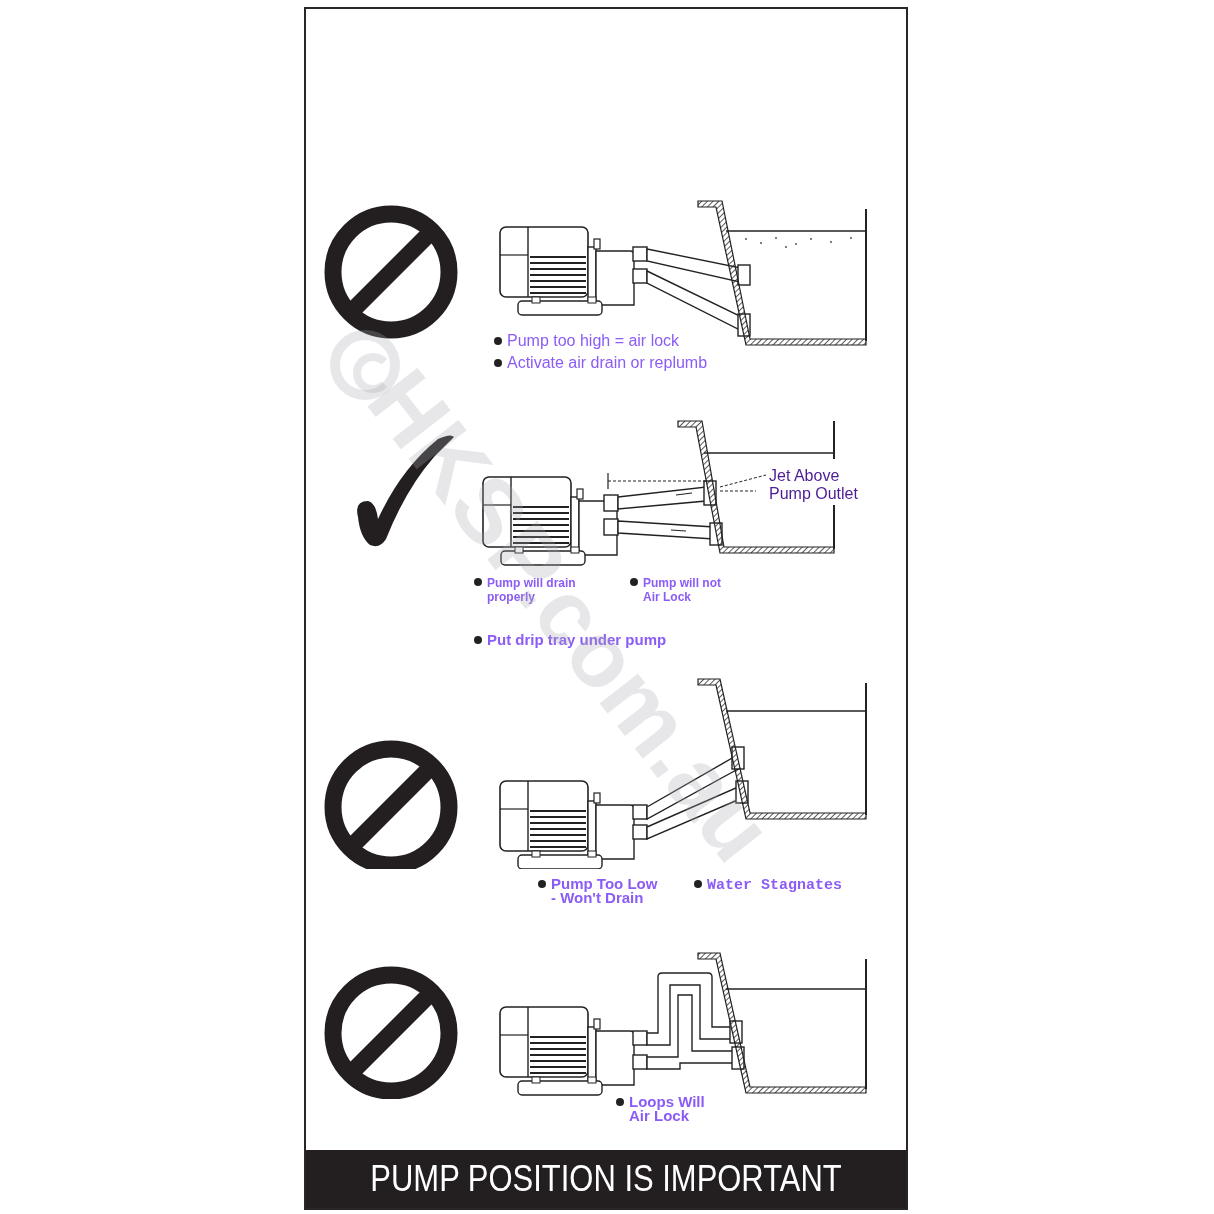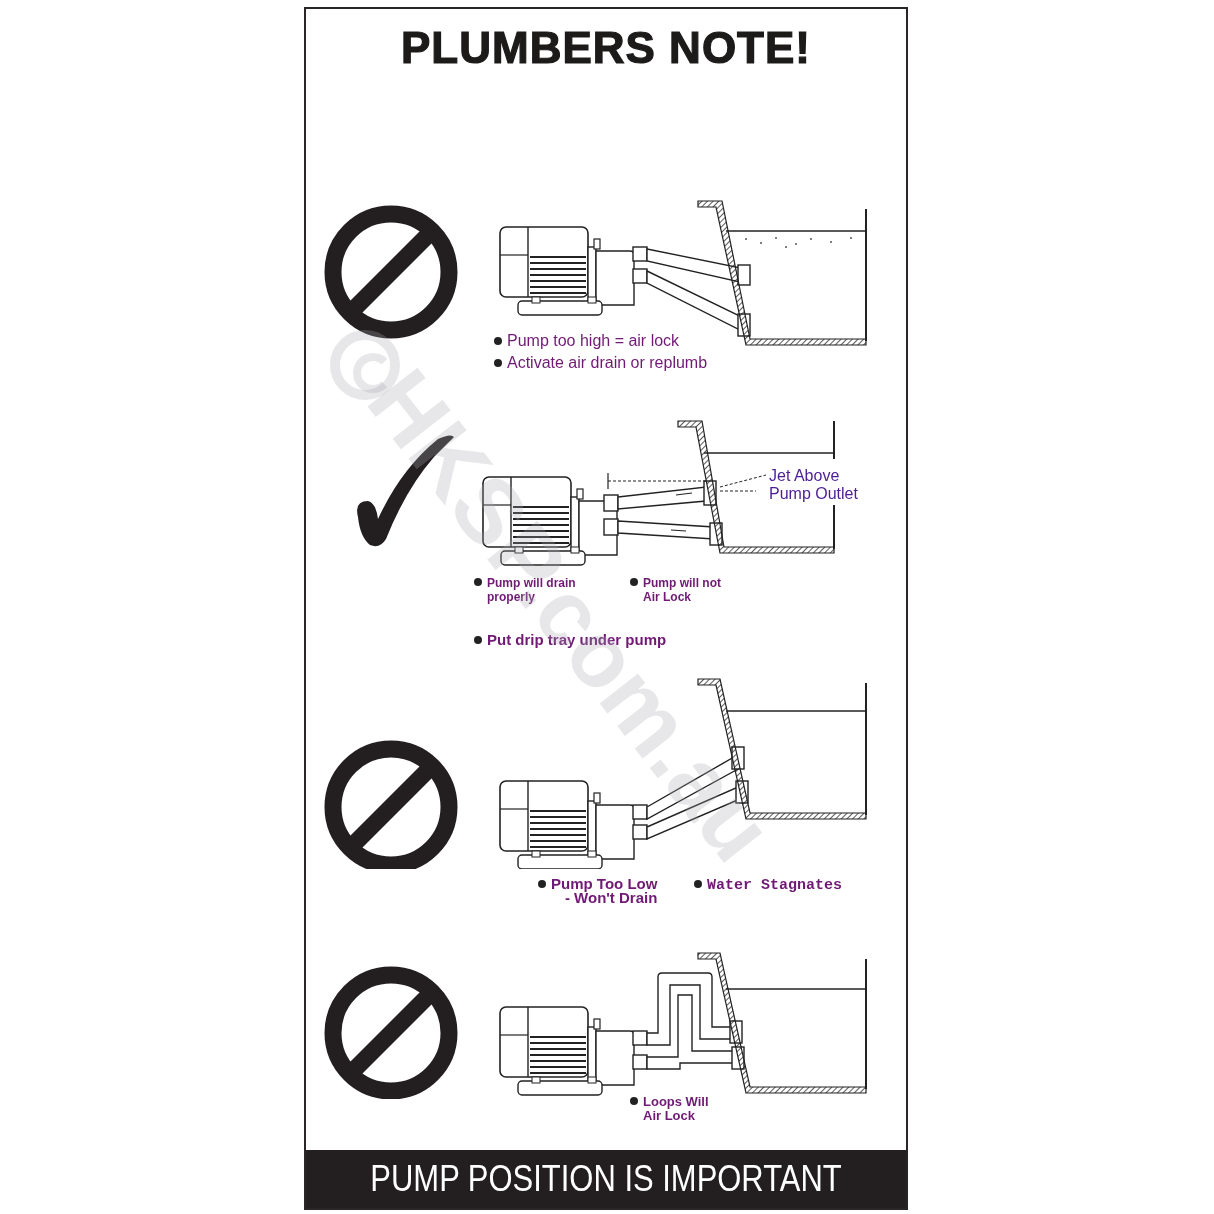--- a/index.html
+++ b/index.html
@@ -3,21 +3,21 @@
 <meta charset="utf-8">
 <style>
   html, body { margin:0; padding:0; background:#ffffff; }
   body { width:1214px; height:1214px; position:relative; overflow:hidden; font-family:"Liberation Sans", sans-serif; }
   .card { position:absolute; left:304px; top:7px; width:604px; height:1203px; border:2px solid #2a2626; box-sizing:border-box; background:#fff; }
   .title { position:absolute; left:0; right:0; top:14px; text-align:center; font-family:"Liberation Sans", sans-serif; font-weight:900; font-size:44px; letter-spacing:1px; color:#1d1a1a; -webkit-text-stroke:1.2px #1d1a1a; }
   .footer { position:absolute; left:0; right:0; bottom:0; height:58px; background:#231f20; color:#fff; text-align:center; line-height:58px; font-family:"Liberation Sans", sans-serif; font-weight:normal; font-size:36px; transform-origin:center; }
   .footer span { display:inline-block; transform:scaleX(0.86); }
   .panel { position:absolute; left:0; width:600px; }
   .panel svg { position:absolute; left:0; top:0; }
-  .note { position:absolute; font-size:16px; color:#701a75; line-height:17px; white-space:nowrap; }
+  .note { position:absolute; font-size:16px; color:#8b5cf6; line-height:17px; white-space:nowrap; }
   .note.bold { font-weight:bold; }
   .note .bullet { display:inline-block; width:8px; height:8px; border-radius:50%; background:#222; margin-right:5px; vertical-align:1px; }
   .note .cont { padding-left:13px; display:block; }
   .label { position:absolute; font-size:16px; color:#4c1d95; line-height:18px; white-space:nowrap; }
   .watermark { position:absolute; left:330px; top:330px; pointer-events:none; }
   .wm-text { position:absolute; font-family:"Liberation Sans", sans-serif; font-weight:bold; font-size:92px; color:rgba(170,170,175,0.28); transform-origin:0 0; transform:rotate(52deg); white-space:nowrap; left:100px; top:20px; }
   .wm-copy { position:absolute; left:0; top:0; width:70px; height:70px; border:10px solid rgba(170,170,175,0.28); border-radius:50%; box-sizing:border-box; }
   .wm-copy::after { content:""; position:absolute; left:13px; top:13px; width:24px; height:24px; border:8px solid rgba(170,170,175,0.28); border-right-color:transparent; border-radius:50%; }
 </style>
 </head>
@@ -49,21 +49,20 @@
       <rect x="34" y="78" width="8" height="6" fill="#fff" stroke="#222" stroke-width="1"></rect>
       <rect x="90" y="78" width="8" height="6" fill="#fff" stroke="#222" stroke-width="1"></rect>
     </symbol>
     <pattern id="hatch" width="4" height="4" patternUnits="userSpaceOnUse" patternTransform="rotate(45)">
       <line x1="0" y1="0" x2="0" y2="4" stroke="#222" stroke-width="1.5"></line>
     </pattern>
   </defs>
 </svg>
 
 <div class="card">
-  <div class="title">PLUMBERS NOTE!</div>
 
   <div class="panel" style="top:180px;height:190px;">
     <svg width="600" height="190">
       <g>
         <circle cx="85" cy="83" r="58" fill="none" stroke="#231f20" stroke-width="17"></circle>
         <line x1="44" y1="124" x2="126" y2="42" stroke="#231f20" stroke-width="17"></line>
       </g>
       <use href="#pump" x="192" y="30" width="160" height="100"></use>
 
       <rect x="327" y="58" width="14" height="14" fill="#fff" stroke="#222" stroke-width="1.4"></rect>
@@ -112,21 +111,21 @@
       <line x1="398" y1="44" x2="528" y2="44" stroke="#222" stroke-width="1.4"></line>
       <line x1="414" y1="82" x2="450" y2="82" stroke="#222" stroke-width="1" stroke-dasharray="3,2"></line>
       <line x1="414" y1="78" x2="460" y2="66" stroke="#222" stroke-width="1" stroke-dasharray="3,2"></line>
     </svg>
     <div class="label" style="left:463px;top:58px;"><span>Jet Above</span><br><span>Pump Outlet</span></div>
     <div class="note bold" style="left:168px;top:167px;font-size:12px;line-height:14px;"><span class="bullet"></span><span>Pump will drain</span><span class="cont">properly</span></div>
     <div class="note bold" style="left:324px;top:167px;font-size:12px;line-height:14px;"><span class="bullet"></span><span>Pump will not</span><span class="cont">Air Lock</span></div>
     <div class="note bold" style="left:168px;top:206px;font-size:15px;margin-top:16px;"><span class="bullet"></span><span>Put drip tray under pump</span></div>
   </div>
 
-  <div class="panel" style="top:660px;height:240px;text-align:right;">
+  <div class="panel" style="top:660px;height:240px;">
     <svg width="600" height="200">
       <g>
         <circle cx="85" cy="138" r="58" fill="none" stroke="#231f20" stroke-width="17"></circle>
         <line x1="44" y1="179" x2="126" y2="97" stroke="#231f20" stroke-width="17"></line>
       </g>
       <use href="#pump" x="192" y="104" width="160" height="100"></use>
       <rect x="327" y="136" width="14" height="14" fill="#fff" stroke="#222" stroke-width="1.4"></rect>
       <rect x="327" y="156" width="14" height="14" fill="#fff" stroke="#222" stroke-width="1.4"></rect>
       <path d="M341 138 L428 88 L432 100 L341 150 Z" fill="#fff" stroke="#222" stroke-width="1.4"></path>
       <path d="M341 158 L432 118 L434 130 L341 170 Z" fill="#fff" stroke="#222" stroke-width="1.4"></path>
@@ -151,21 +150,21 @@
       <rect x="327" y="116" width="14" height="14" fill="#fff" stroke="#222" stroke-width="1.4"></rect>
 
       <path d="M341 94 L352 94 L352 38 Q352 34 356 34 L402 34 Q406 34 406 38 L406 88 L428 88 L428 100 L394 100 L394 46 L364 46 L364 106 L341 106 Z" fill="#fff" stroke="#222" stroke-width="1.4"></path>
       <path d="M341 118 L372 118 L372 56 L386 56 L386 112 L430 112 L430 124 L374 124 L374 130 L341 130 Z" fill="#fff" stroke="#222" stroke-width="1.4"></path>
       <rect x="424" y="82" width="12" height="22" fill="#fff" stroke="#222" stroke-width="1.4"></rect>
       <rect x="426" y="108" width="12" height="22" fill="#fff" stroke="#222" stroke-width="1.4"></rect>
       <path d="M392 14 L414 14 L444 148 L560 148 L560 154 L440 154 L410 20 L392 20 Z" fill="url(#hatch)" stroke="#222" stroke-width="1.2"></path>
       <line x1="560" y1="20" x2="560" y2="150" stroke="#222" stroke-width="2"></line>
       <line x1="420" y1="50" x2="560" y2="50" stroke="#222" stroke-width="1.4"></line>
     </svg>
-    <div class="note bold" style="left:324px;top:156px;font-size:13px;line-height:14px;"><span class="bullet"></span><span>Loops Will</span><span class="cont">Air Lock</span></div>
+    <div class="note bold" style="left:310px;top:156px;font-size:15px;line-height:14px;"><span class="bullet"></span><span>Loops Will</span><span class="cont">Air Lock</span></div>
   </div>
 
   <div class="footer"><span>PUMP POSITION IS IMPORTANT</span></div>
 </div>
 
 <div class="watermark">
   <div class="wm-copy"></div>
   <div class="wm-text">HKSP.com.au</div>
 </div>
 

